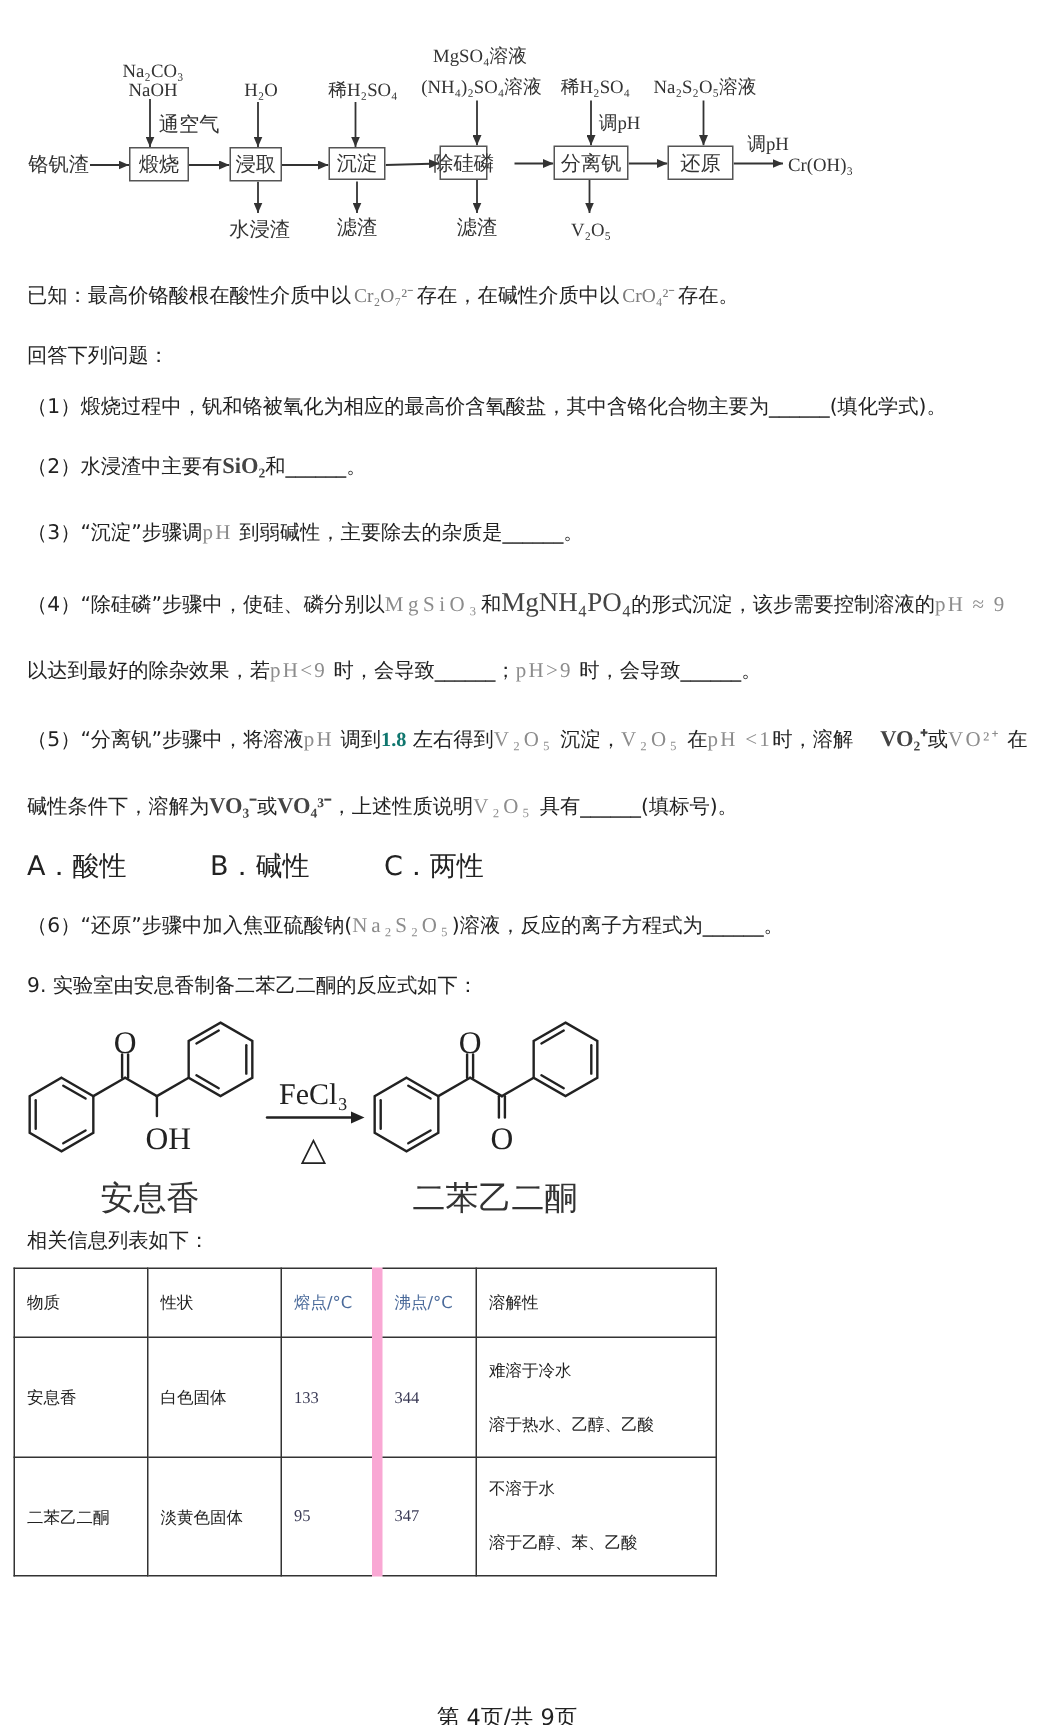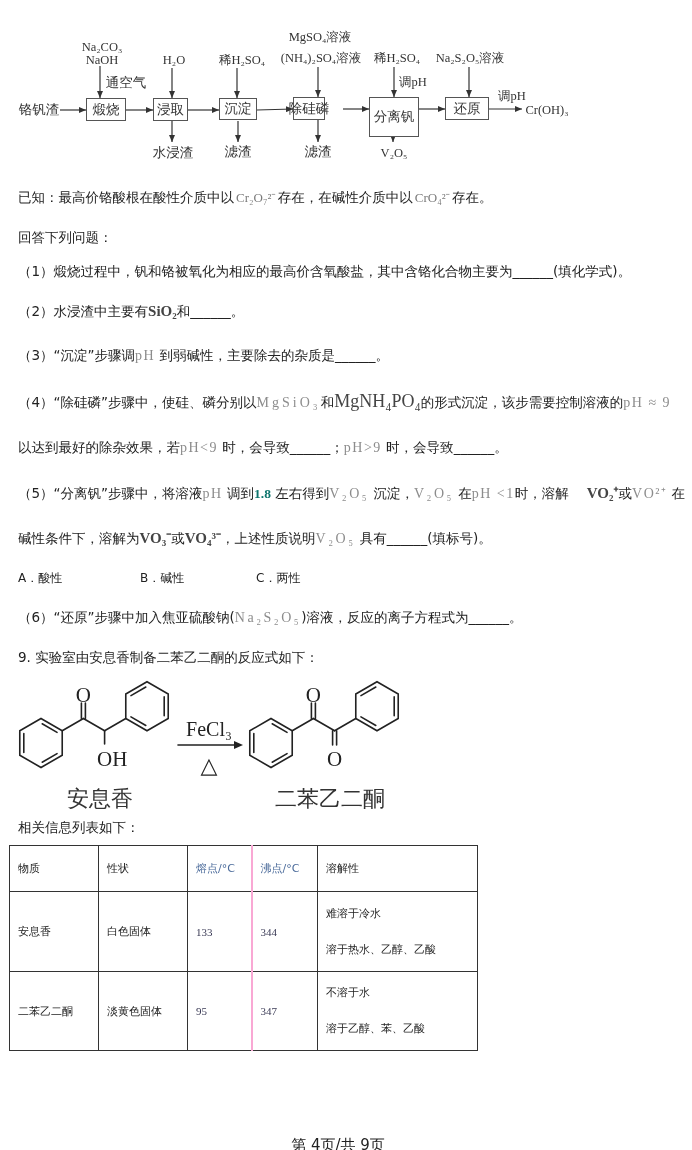--- a/index.html
+++ b/index.html
@@ -9,26 +9,26 @@
 .fc-label{position:absolute;transform:translate(-50%,-50%);white-space:nowrap;font-family:"Liberation Serif",serif;font-size:12.5px;color:#333;line-height:14px;}
 .fc-label.cn{font-size:13.5px;}
 .fc-box{position:absolute;box-sizing:border-box;border:1.5px solid #555;background:#fff;display:flex;align-items:center;justify-content:center;font-family:"Liberation Serif",serif;font-size:13.5px;color:#333;white-space:nowrap;}
 .line{position:absolute;left:18px;white-space:nowrap;font-size:13.5px;line-height:20px;color:#222;}
 .f{font-family:"Liberation Serif",serif;color:#8c8c8c;font-size:14px;letter-spacing:1.5px;}
 .fs{font-family:"Liberation Serif",serif;color:#7a7a7a;font-size:13px;margin:0 2px;}
 .fb{font-family:"Liberation Serif",serif;color:#444;font-weight:bold;font-size:15px;}
 .fbig{font-family:"Liberation Serif",serif;color:#444;font-size:18px;}
 .num{font-family:"Liberation Serif",serif;color:#0f766e;font-size:13.5px;font-weight:bold;}
 .gap{margin-left:18px;}
-.opt{position:absolute;white-space:nowrap;font-size:12px;line-height:20px;}
+.opt{position:absolute;white-space:nowrap;font-size:18px;line-height:20px;}
 .chem-text{font-family:"Liberation Serif",serif;fill:#222;}
 .chem-name{font-family:"Liberation Serif",serif;fill:#333;font-size:22px;}
 .info-table{position:absolute;left:9px;top:845px;width:468px;border-collapse:collapse;table-layout:fixed;font-size:11px;color:#222;}
 .info-table th,.info-table td{border:1px solid #333;padding:0 0 0 8px;text-align:left;font-weight:normal;vertical-align:middle;white-space:nowrap;}
-.info-table .thick{border-left:2px solid #f9a8d4;}
+.info-table .thick{border-left:7px solid #f9a8d4;}
 .info-table tr.hdr{height:46px;}
 .info-table tr.r1{height:80px;}
 .info-table tr.r2{height:79px;}
 .info-table .numcell{font-family:"Liberation Serif",serif;color:#3a3a55;}
 .info-table .degc{color:#4a6a9a;}
 .sol-line{line-height:36px;}
 .footer{position:absolute;left:0;width:676px;top:1136px;text-align:center;font-size:15px;color:#222;}
 </style>
 </head>
 <body>
@@ -61,21 +61,21 @@
       <line x1="393" y1="120" x2="393" y2="142"></line>
     </g>
   </svg>
 
   <div class="fc-label cn" style="left:39px;top:110px">铬钒渣</div>
 
   <div class="fc-box" style="left:86px;top:98px;width:40px;height:23px">煅烧</div>
   <div class="fc-box" style="left:153px;top:98px;width:35px;height:23px">浸取</div>
   <div class="fc-box" style="left:219px;top:98px;width:38px;height:22px">沉淀</div>
   <div class="fc-box" style="left:293px;top:97px;width:32px;height:23px">除硅磷</div>
-  <div class="fc-box" style="left:369px;top:97px;width:50px;height:40px">分离钒</div>
+  <div class="fc-box" style="left:369px;top:97px;width:50px;height:23px">分离钒</div>
   <div class="fc-box" style="left:445px;top:97px;width:44px;height:23px">还原</div>
 
   <div class="fc-label" style="left:102px;top:47px">Na₂CO₃</div>
   <div class="fc-label" style="left:102px;top:60px">NaOH</div>
   <div class="fc-label cn" style="left:126px;top:83px">通空气</div>
   <div class="fc-label" style="left:174px;top:60px">H₂O</div>
   <div class="fc-label" style="left:242px;top:60px">稀H₂SO₄</div>
   <div class="fc-label" style="left:320px;top:37px">MgSO₄溶液</div>
   <div class="fc-label" style="left:321px;top:58px">(NH₄)₂SO₄溶液</div>
   <div class="fc-label" style="left:397px;top:58px">稀H₂SO₄</div>

